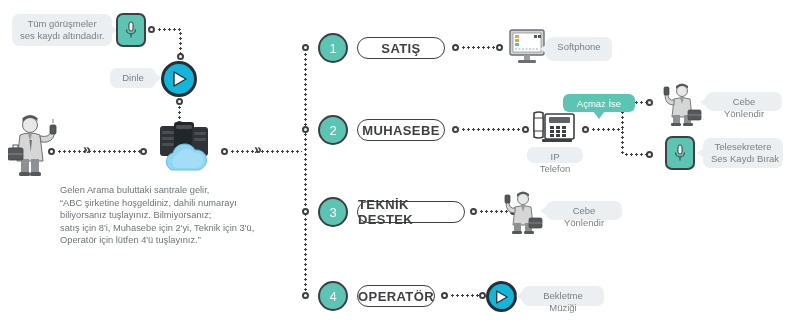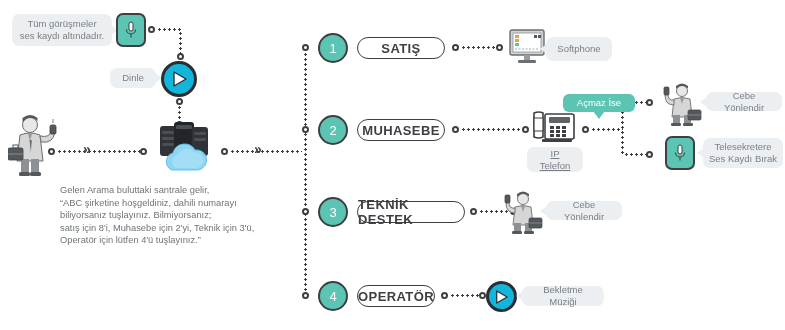--- a/index.html
+++ b/index.html
@@ -15,21 +15,21 @@
   .abs{position:absolute;}
 
   
   .bubble{
     background:#eceff1;
     border-radius:7px;
     color:#7a7f85;
     font-size:9.5px;
     line-height:12px;
     text-align:center;
-    display:flex;align-items:center;justify-content:center;
+    display:flex;justify-content:center;
     padding:4px 8px;
     box-sizing:border-box;
     position:absolute;
   }
   .bubble.left-tail::after{
     content:"";position:absolute;right:-6px;top:50%;margin-top:-5px;
     border-top:5px solid transparent;border-bottom:5px solid transparent;
     border-left:7px solid #eceff1;
   }
   .bubble.right-tail::after{
@@ -242,21 +242,21 @@
       <rect x="18" y="20" width="4" height="3"></rect>
         <rect x="24" y="20" width="4" height="3"></rect>
         <rect x="30" y="20" width="4" height="3"></rect>
       <rect x="18" y="24" width="4" height="3"></rect>
         <rect x="24" y="24" width="4" height="3"></rect>
         <rect x="30" y="24" width="4" height="3"></rect>
     </g>
     <rect x="10" y="29" width="30" height="3" rx="1" fill="#3d3f42"></rect>
   </svg>
 
-  <div class="bubble" style="left:527px;top:147px;width:56px;height:25px;text-decoration:underline;">
+  <div class="bubble" style="left:527px;top:147px;width:56px;height:16px;">
     <span>IP Telefon</span>
   </div>
 
   <div class="node" style="left:582px;top:126px;"></div>
   <div class="dot-h" style="left:591px;top:128px;width:32px;"></div>
   <div class="dot-v" style="left:621px;top:100px;height:56px;"></div>
   <div class="dot-h" style="left:624px;top:101px;width:24px;"></div>
   <div class="node" style="left:646px;top:99px;"></div>
   <div class="dot-h" style="left:624px;top:153px;width:24px;"></div>
   <div class="node" style="left:646px;top:151px;"></div>

